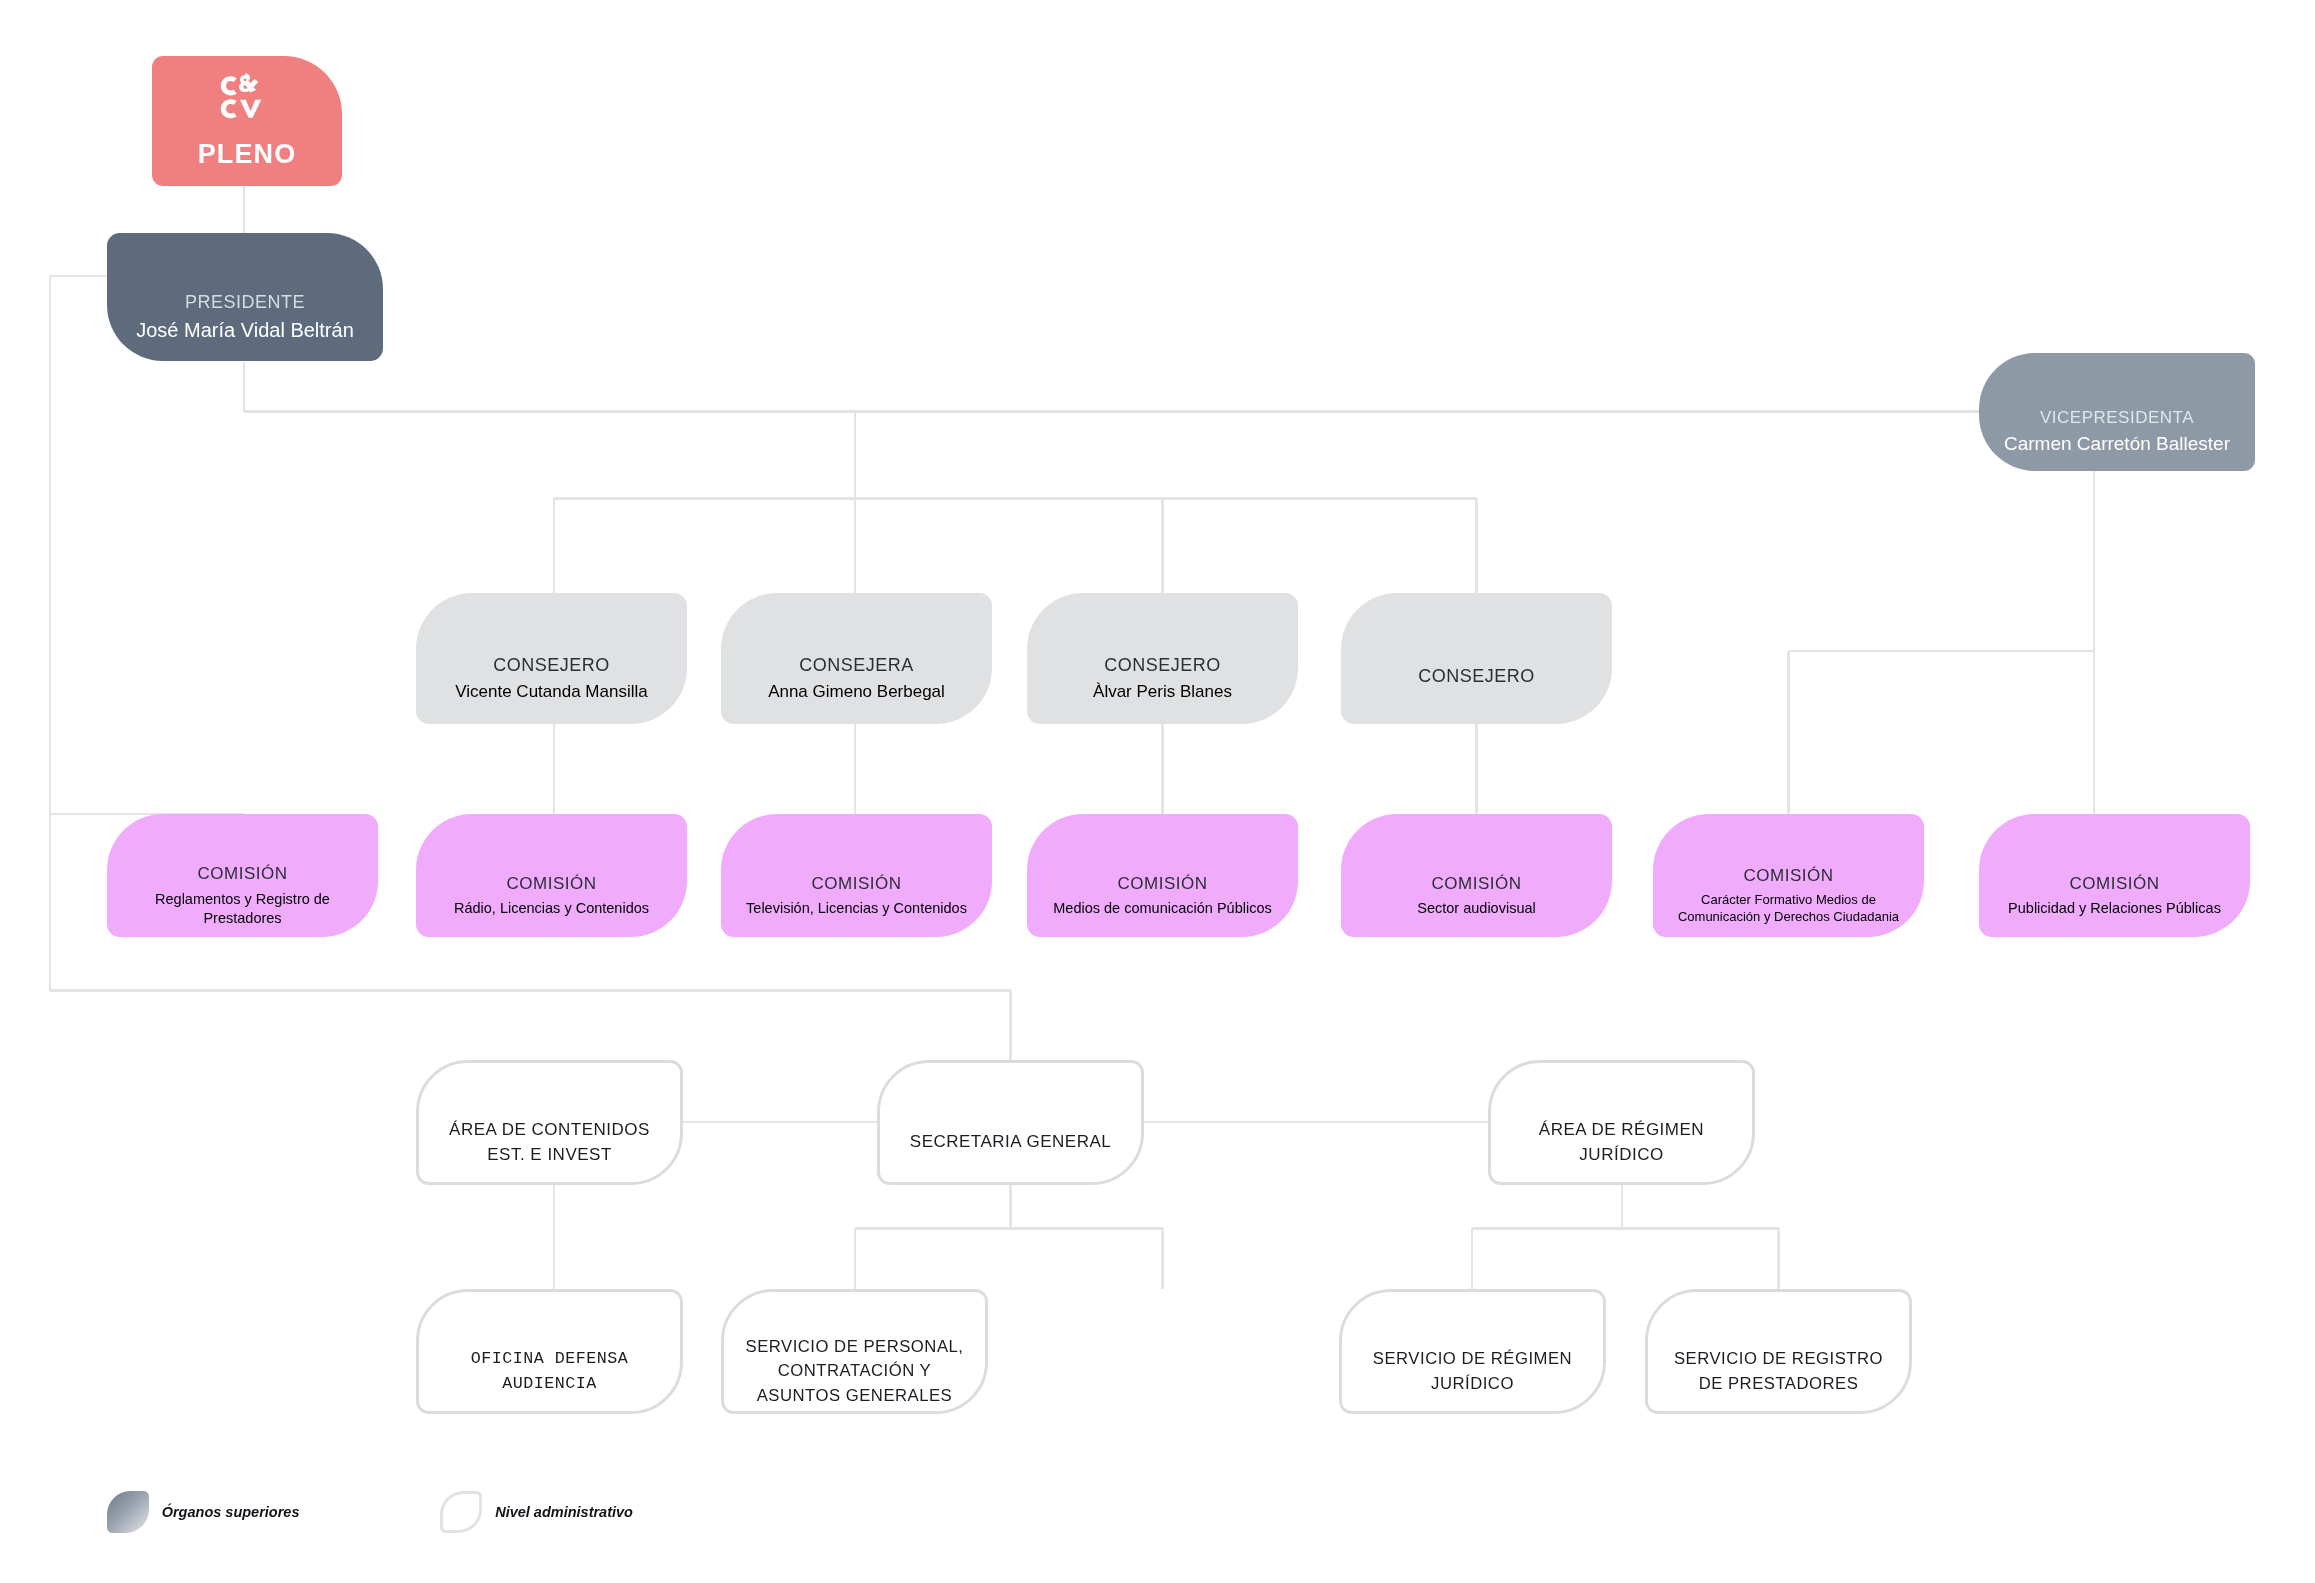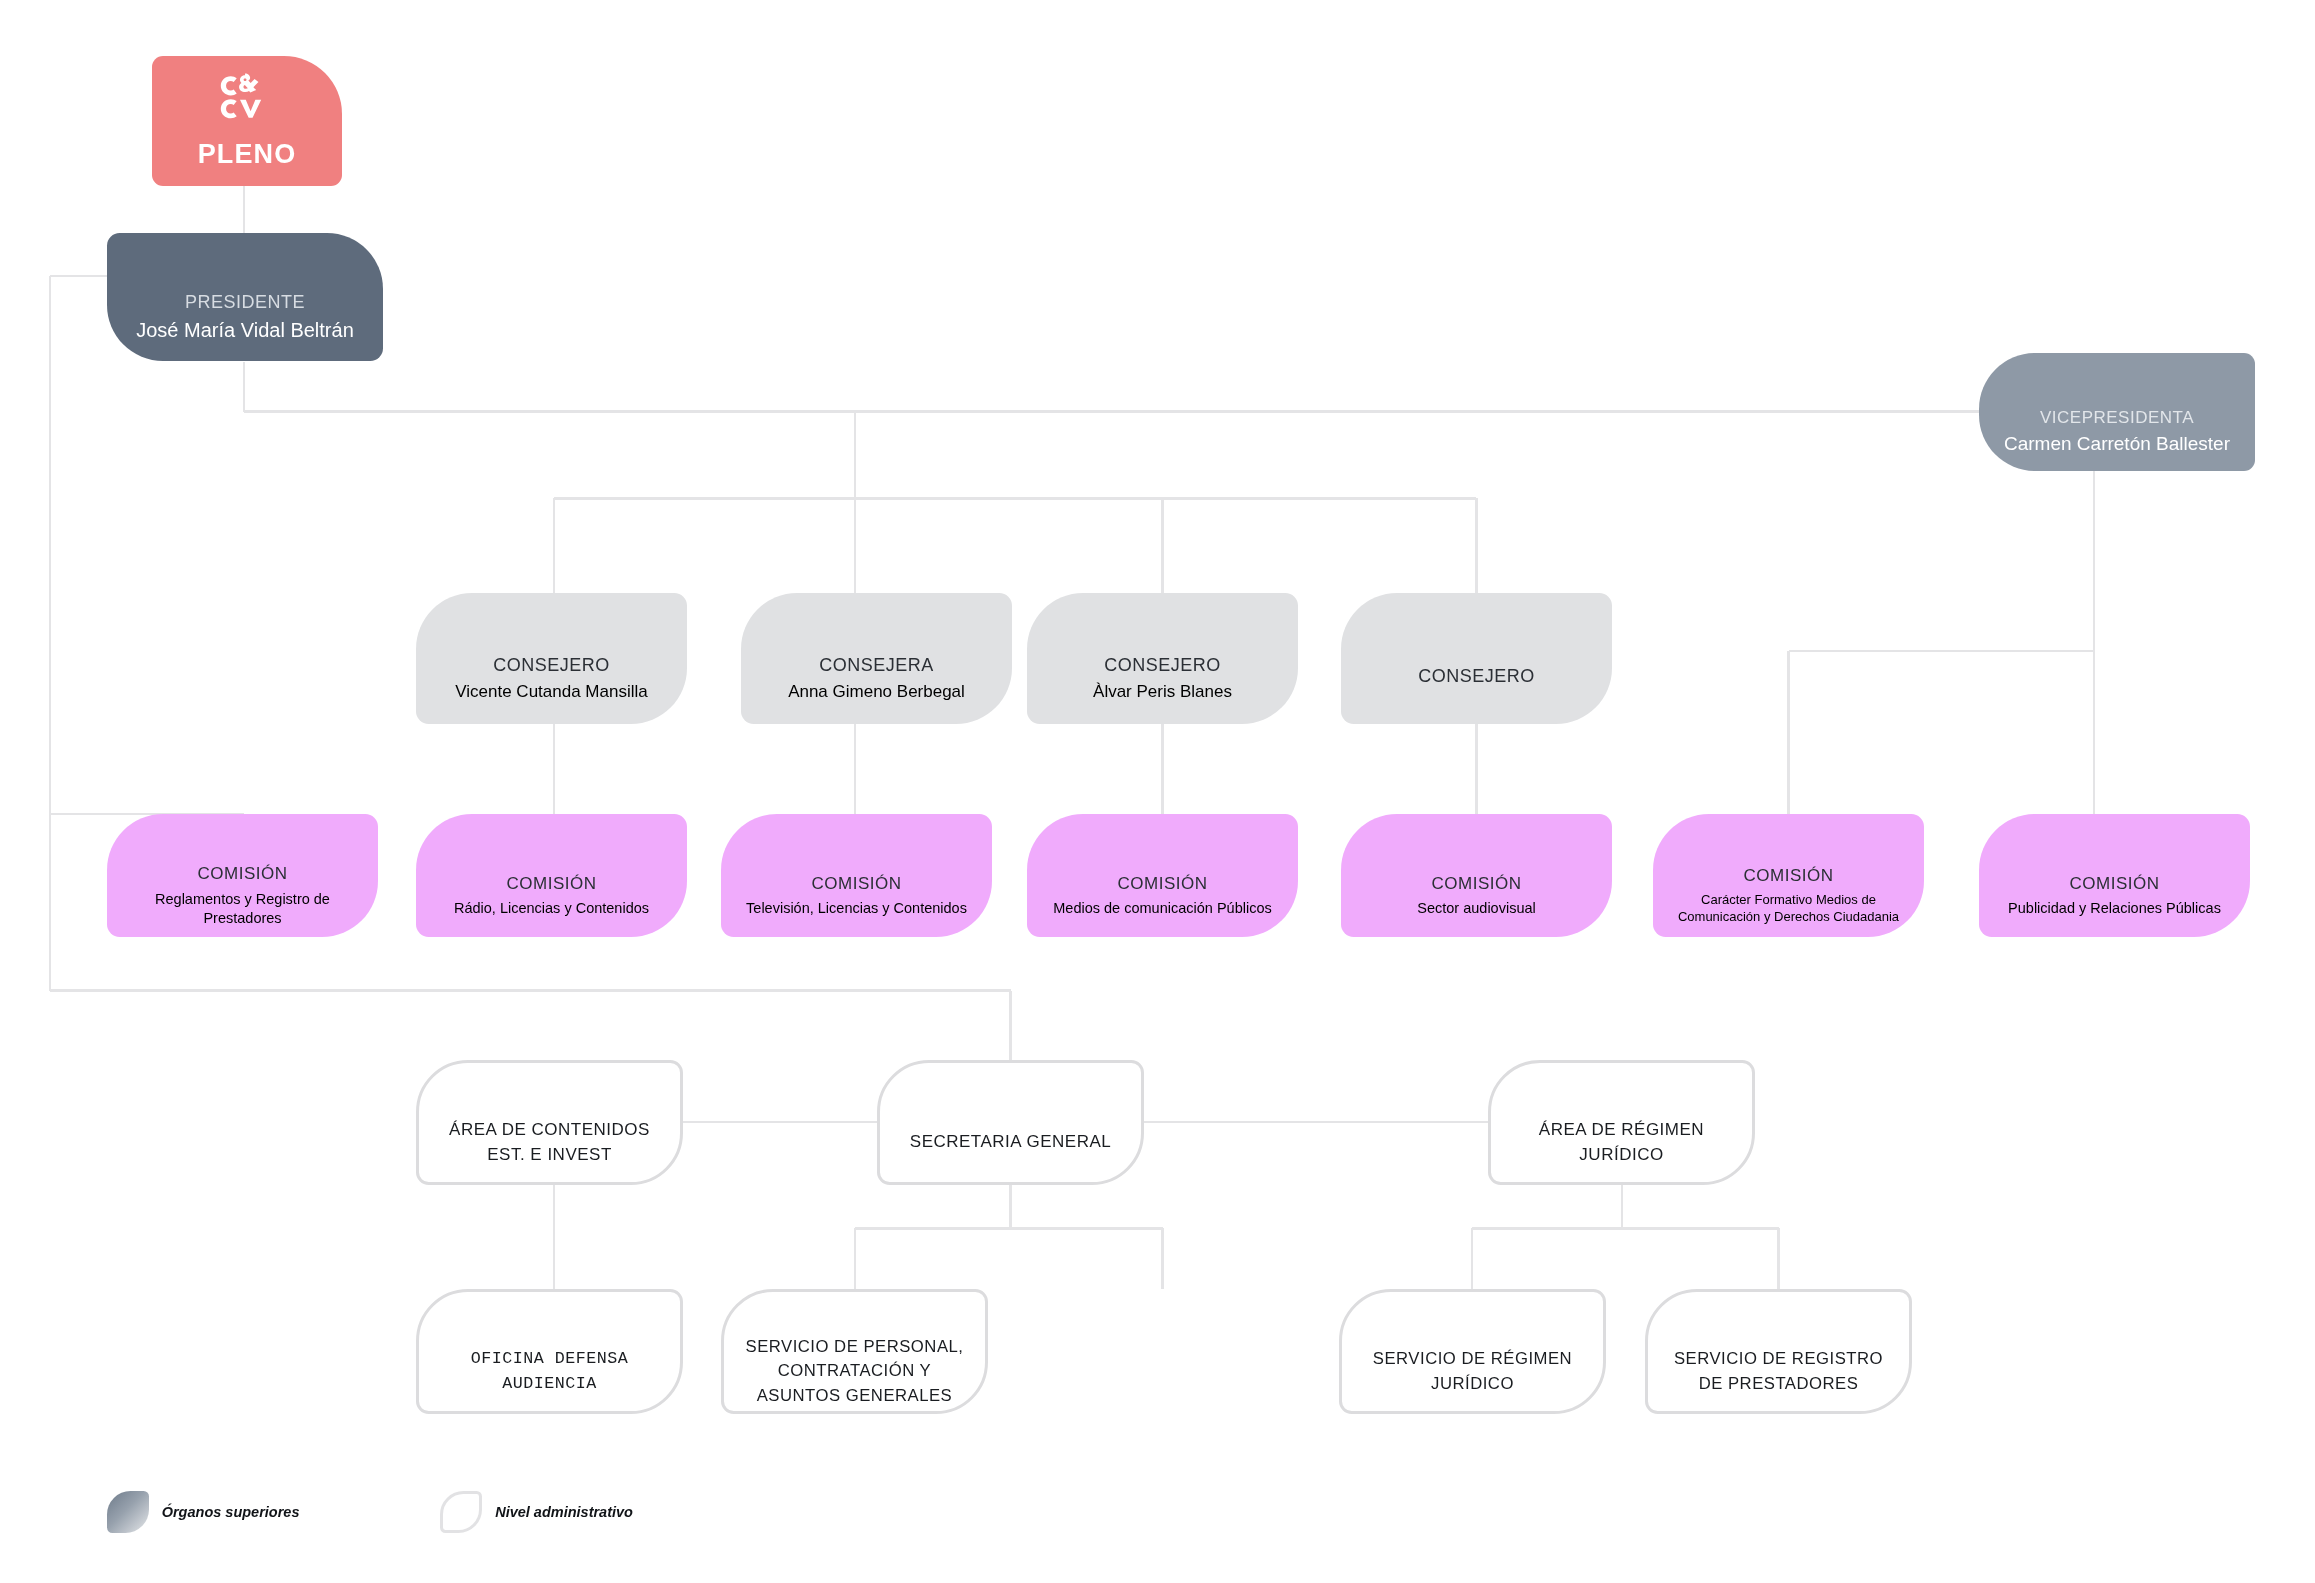--- a/index.html
+++ b/index.html
@@ -235,21 +235,21 @@
   <div class="node lvl-vice" style="left:1979px; top:353px; width:276px; height:118px;">
     <div class="role">VICEPRESIDENTA</div>
     <div class="person">Carmen Carretón Ballester</div>
   </div>
 
   <div class="node lvl-consejero" style="left:416px; top:593px; width:271px; height:131px;">
     <div class="role">CONSEJERO</div>
     <div class="person">Vicente Cutanda Mansilla</div>
   </div>
 
-  <div class="node lvl-consejero" style="left:741px; top:593px; width:271px; height:131px;">
+  <div class="node lvl-consejero" style="left:721px; top:593px; width:271px; height:131px;">
     <div class="role">CONSEJERA</div>
     <div class="person">Anna Gimeno Berbegal</div>
   </div>
 
   <div class="node lvl-consejero" style="left:1027px; top:593px; width:271px; height:131px;">
     <div class="role">CONSEJERO</div>
     <div class="person">Àlvar Peris Blanes</div>
   </div>
 
   <div class="node lvl-consejero" style="left:1341px; top:593px; width:271px; height:131px;">

